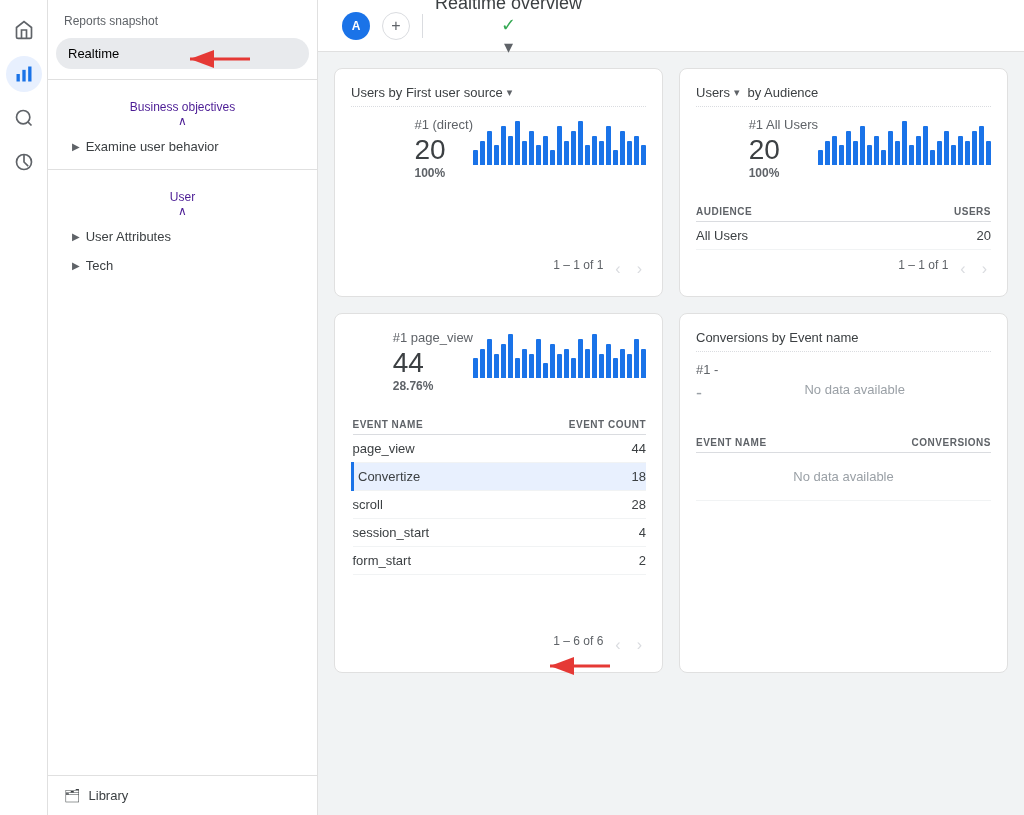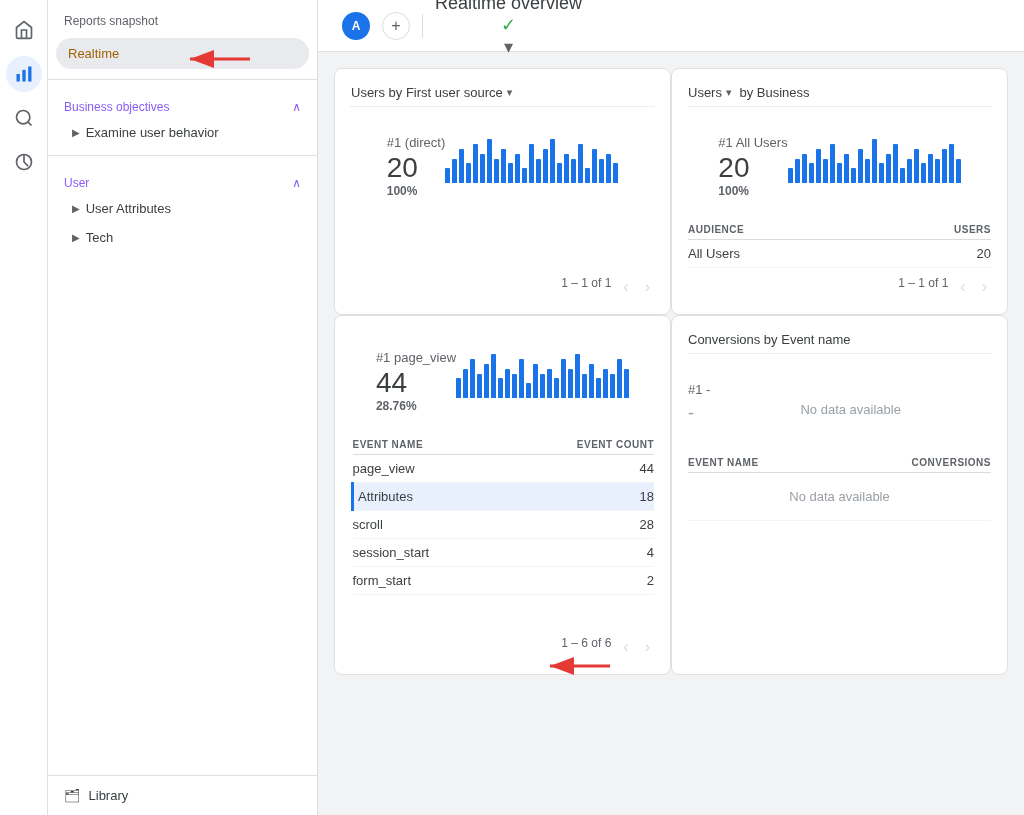--- a/index.html
+++ b/index.html
@@ -45,35 +45,36 @@
       font-size: 12px;
       color: #5f6368;
       font-weight: 500;
     }
     .sidebar-realtime {
       margin: 2px 8px;
       padding: 8px 12px;
       background: #e8eaed;
       border-radius: 20px;
       font-size: 13px;
-      color: #a16207;
+      color: #000000;
       font-weight: 500;
       cursor: pointer;
       display: flex;
       align-items: center;
     }
     .sidebar-section {
       padding: 8px 16px 4px;
       font-size: 12px;
-      color: #8b5cf6;
+      color: #4c1d95;
       display: flex;
       justify-content: space-between;
       align-items: center;
       cursor: pointer;
       margin-top: 4px;
+      flex-direction: column;
     }
     .sidebar-item {
       padding: 7px 16px 7px 24px;
       font-size: 13px;
       color: #3c4043;
       cursor: pointer;
       display: flex;
       align-items: center;
       gap: 6px;
     }
@@ -141,20 +142,21 @@
     .header-dropdown { color: #5f6368; cursor: pointer; }
 
     
     .content {
       flex: 1;
       padding: 16px;
       overflow-y: auto;
       display: grid;
       grid-template-columns: 1fr 1fr;
       grid-template-rows: auto auto;
+      gap: 16px;
       align-content: start;
     }
 
     
     .card {
       background: #fff;
       border-radius: 8px;
       border: 1px solid #e0e0e0;
       padding: 16px;
       display: flex;
@@ -186,24 +188,23 @@
     }
     .card-pct {
       font-size: 12px;
       color: #5f6368;
       margin-bottom: 6px;
       font-weight: bold;
     }
 
     .card-top-section {
       display: flex;
-      justify-content: center;
+      justify-content: flex-end;
       align-items: flex-start;
       margin-bottom: 12px;
-      margin-top: 18px;
     }
 
     
     .mini-chart {
       display: flex;
       align-items: flex-end;
       gap: 2px;
       height: 48px;
     }
     .mini-chart .bar {
@@ -405,21 +406,21 @@
         <span>1 – 1 of 1</span>
         <span class="nav-btn disabled">‹</span>
         <span class="nav-btn disabled">›</span>
       </div>
     </div>
 
     <div class="card">
       <div class="card-title">
         <span>Users</span>
         <span class="dropdown-arrow">▾</span>
-        <span style="margin-left:4px;">by Business</span>
+        <span style="margin-left:4px;">by Audience</span>
       </div>
       <div class="card-top-section">
         <div>
           <div class="card-rank">#1 All Users</div>
           <div class="card-value">20</div>
           <div class="card-pct">100%</div>
         </div>
         <div class="mini-chart" id="chart-audience">
             <div class="bar" style="height: 15px;"></div>
             <div class="bar" style="height: 24px;"></div>
@@ -510,21 +511,21 @@
             <th>EVENT NAME</th>
             <th class="right">EVENT COUNT</th>
           </tr>
         </thead>
         <tbody id="event-count-rows">
             <tr>
               <td>page_view</td>
               <td class="right">44</td>
             </tr>
             <tr class="highlighted">
-              <td>Attributes</td>
+              <td>Convertize</td>
               <td class="right">18</td>
             </tr>
             <tr>
               <td>scroll</td>
               <td class="right">28</td>
             </tr>
             <tr>
               <td>session_start</td>
               <td class="right">4</td>
             </tr>

